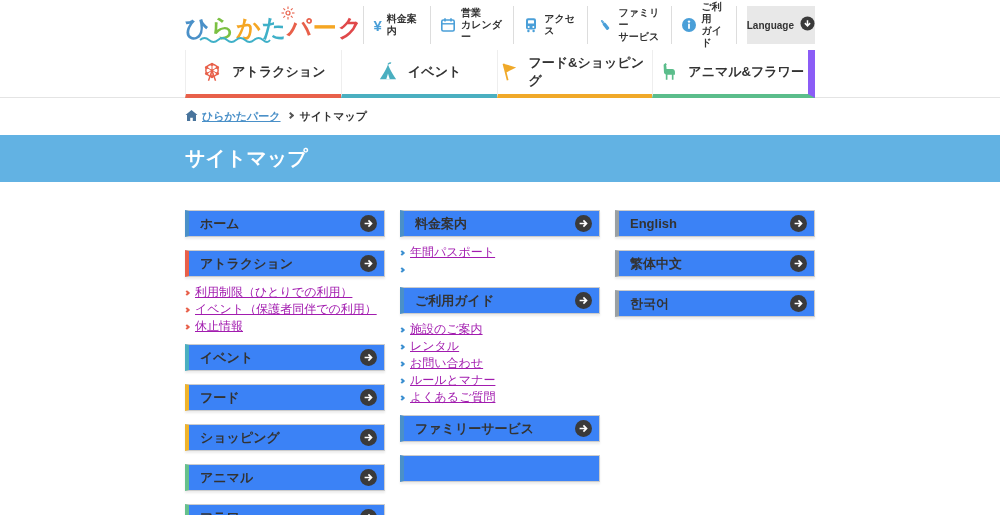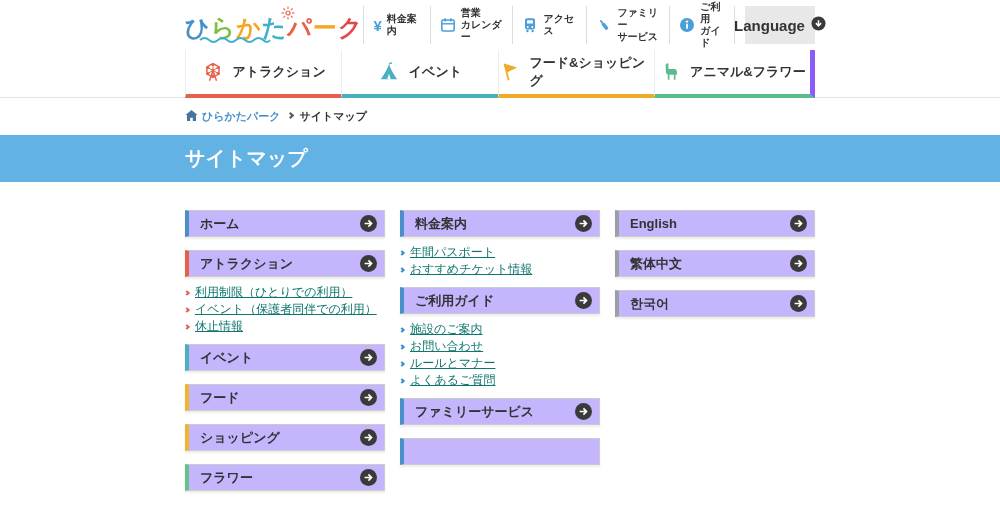--- a/index.html
+++ b/index.html
@@ -22,57 +22,57 @@
   .u-item {
     display:flex; align-items:center; gap:5px; padding:0 9px; height:38px;
     border-right:1px solid #ddd; cursor:pointer;
   }
   .u-label { font-size:10px; font-weight:bold; color:#333; white-space:pre-line; line-height:1.2; }
   .yen-glyph { color:#4a9fd8; font-weight:bold; font-size:15px; }
   .lang-btn {
     margin-left:10px; width:70px; height:38px; background:#e8e8e8;
     display:flex; align-items:center; justify-content:center; gap:6px; cursor:pointer;
   }
-  .lang-label { font-size:15px; font-weight:bold; color:#333; }
+  .lang-label { font-size:10px; font-weight:bold; color:#333; }
 
   
   .nav-wrap { border-bottom:1px solid #e4e4e4; }
   .nav { display:flex; height:47px; }
   .nav-tab {
     flex:1; display:flex; align-items:center; justify-content:center; gap:9px;
     font-size:13px; font-weight:bold; color:#333; cursor:pointer;
     border-left:1px solid #eee; margin-bottom:-1px;
   }
-  .nav-tab:last-child { border-right:5px solid #8b5cf6; }
+  .nav-tab:last-child { border-right:7px solid #8b5cf6; }
 
   
   .breadcrumb { height:37px; display:flex; align-items:center; gap:7px; font-size:11px; font-weight:bold; }
-  .bc-home-link { color:#4a90c8; cursor:pointer; display:flex; align-items:center; gap:4px; }
+  .bc-home-link { color:#4a90c8; text-decoration:underline; cursor:pointer; display:flex; align-items:center; gap:4px; }
   .bc-sep { width:5px; height:5px; border-top:2px solid #555; border-right:2px solid #555; transform:rotate(45deg); margin-top:-2px; }
   .bc-current { color:#333; }
 
   
   .banner { height:47px; }
   .banner h1 { margin:0; font-size:20px; font-weight:bold; color:#fff; line-height:47px; }
 
   
   .content { padding-top:28px; display:flex; gap:15px; }
   .col { width:200px; }
   .box {
-    height:27px; background:#c4b5fd; border:1px solid #ccc; border-left-width:4px;
+    height:27px; background:#3b82f6; border:1px solid #ccc; border-left-width:4px;
     border-left-style:solid; box-shadow:0 2px 2px rgba(0,0,0,0.08);
     display:flex; align-items:center; justify-content:space-between;
     padding:0 7px 0 11px; margin-bottom:13px; cursor:pointer;
   }
   .box-label { font-size:13px; font-weight:bold; color:#333; overflow:hidden; white-space:nowrap; }
   .box-arrow { flex:0 0 auto; display:flex; }
   .sublist { margin:-6px 0 9px 0; }
   .subitem { height:17px; display:flex; align-items:center; gap:6px; cursor:pointer; }
   .sub-chev { flex:0 0 auto; width:4px; height:4px; border-top:2px solid; border-right:2px solid; transform:rotate(45deg); }
-  .sub-label { font-size:12px; color:#0f766e; text-decoration:underline; }
+  .sub-label { font-size:12px; color:#a21caf; text-decoration:underline; }
 </style>
 </head>
 <body>
 
 <header>
   <div class="container">
     <div class="top-row">
       <div class="logo" id="logo">
           <span class="logo-char" style="color: rgb(74, 144, 200);">ひ</span>
           <span class="logo-char" style="color: rgb(123, 192, 67);">ら</span>
@@ -303,20 +303,29 @@
         <div class="box" style="border-left-color: rgb(240, 180, 44);">
           <span class="box-label">ショッピング</span>
           <span class="box-arrow">
             <svg width="17" height="17" viewBox="0 0 17 17">
               <circle cx="8.5" cy="8.5" r="8.5" fill="#3a3a3a"></circle>
               <path d="M4.6 8.5 H11 M8.4 5.4 L11.5 8.5 L8.4 11.6" stroke="#fff" stroke-width="1.7" fill="none"></path>
             </svg>
           </span>
         </div>
         <div class="box" style="border-left-color: rgb(102, 193, 140);">
+          <span class="box-label">アニマル</span>
+          <span class="box-arrow">
+            <svg width="17" height="17" viewBox="0 0 17 17">
+              <circle cx="8.5" cy="8.5" r="8.5" fill="#3a3a3a"></circle>
+              <path d="M4.6 8.5 H11 M8.4 5.4 L11.5 8.5 L8.4 11.6" stroke="#fff" stroke-width="1.7" fill="none"></path>
+            </svg>
+          </span>
+        </div>
+        <div class="box" style="border-left-color: rgb(102, 193, 140);">
           <span class="box-label">フラワー</span>
           <span class="box-arrow">
             <svg width="17" height="17" viewBox="0 0 17 17">
               <circle cx="8.5" cy="8.5" r="8.5" fill="#3a3a3a"></circle>
               <path d="M4.6 8.5 H11 M8.4 5.4 L11.5 8.5 L8.4 11.6" stroke="#fff" stroke-width="1.7" fill="none"></path>
             </svg>
           </span>
         </div>
       </div>
       <div class="col">
@@ -329,36 +338,39 @@
             </svg>
           </span>
         </div>
         <div class="sublist">
           <div class="subitem">
             <span class="sub-chev" style="border-color: rgb(59, 143, 208);"></span>
             <span class="sub-label">年間パスポート</span>
           </div>
           <div class="subitem">
             <span class="sub-chev" style="border-color: rgb(59, 143, 208);"></span>
-            <span class="sub-label">おすすめチケット情報</span>
           </div>
         </div>
         <div class="box" style="border-left-color: rgb(74, 144, 200);">
           <span class="box-label">ご利用ガイド</span>
           <span class="box-arrow">
             <svg width="17" height="17" viewBox="0 0 17 17">
               <circle cx="8.5" cy="8.5" r="8.5" fill="#3a3a3a"></circle>
               <path d="M4.6 8.5 H11 M8.4 5.4 L11.5 8.5 L8.4 11.6" stroke="#fff" stroke-width="1.7" fill="none"></path>
             </svg>
           </span>
         </div>
         <div class="sublist">
           <div class="subitem">
             <span class="sub-chev" style="border-color: rgb(59, 143, 208);"></span>
             <span class="sub-label">施設のご案内</span>
+          </div>
+          <div class="subitem">
+            <span class="sub-chev" style="border-color: rgb(59, 143, 208);"></span>
+            <span class="sub-label">レンタル</span>
           </div>
           <div class="subitem">
             <span class="sub-chev" style="border-color: rgb(59, 143, 208);"></span>
             <span class="sub-label">お問い合わせ</span>
           </div>
           <div class="subitem">
             <span class="sub-chev" style="border-color: rgb(59, 143, 208);"></span>
             <span class="sub-label">ルールとマナー</span>
           </div>
           <div class="subitem">

